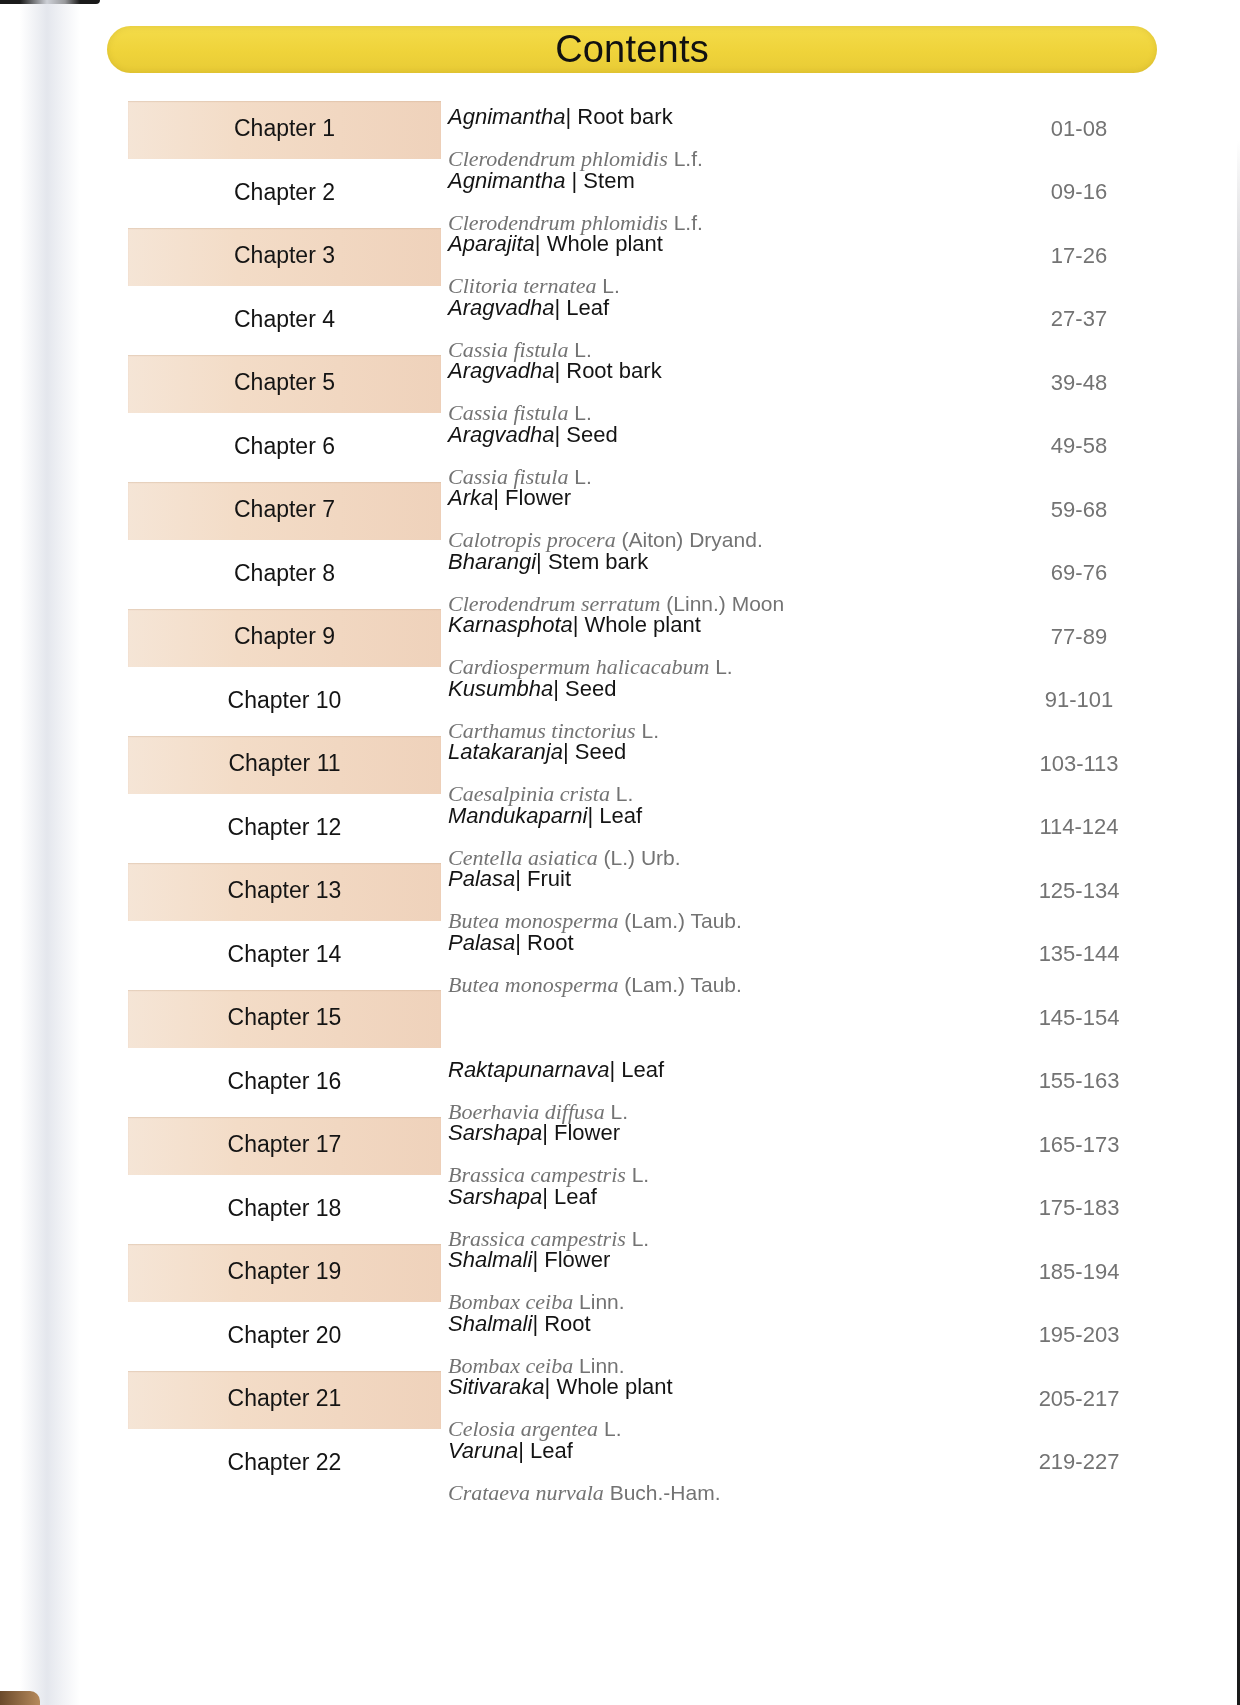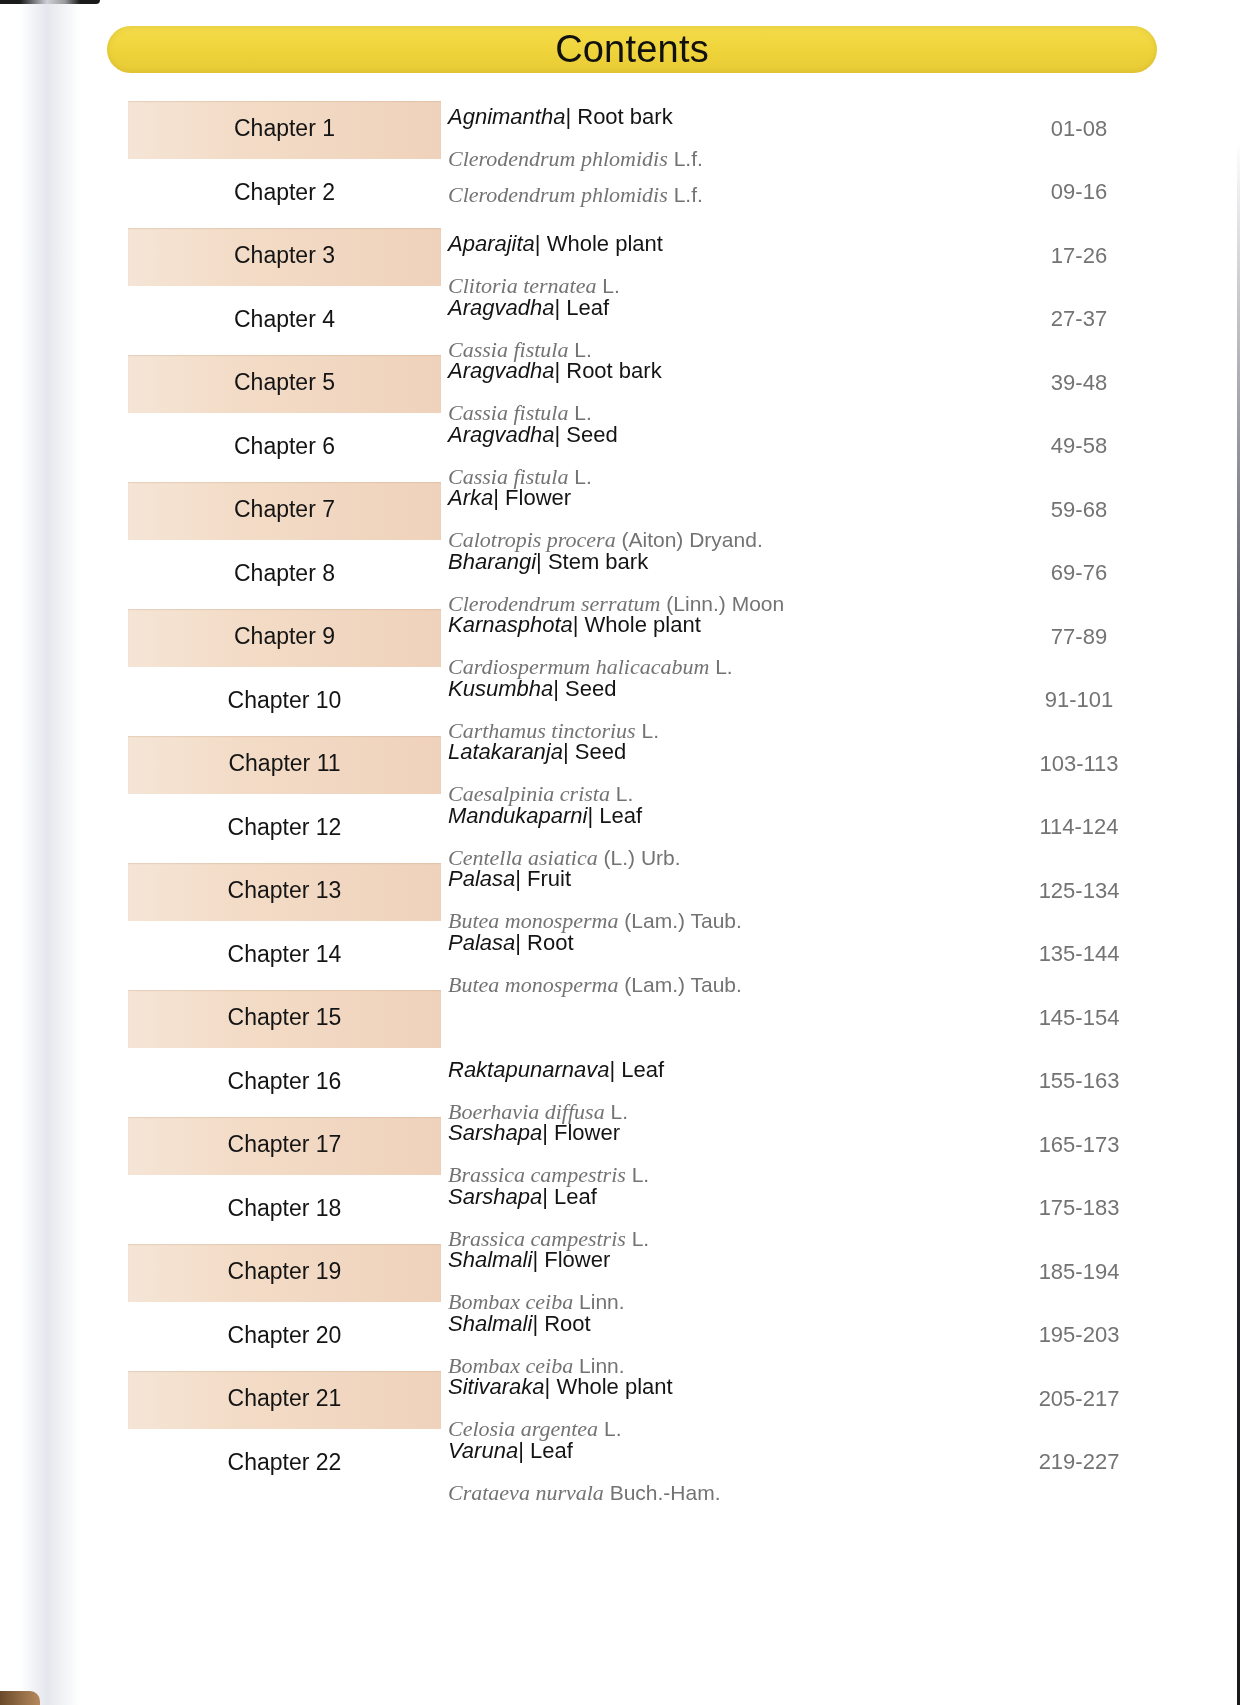--- a/index.html
+++ b/index.html
@@ -94,20 +94,23 @@
         <span class="sname">Clerodendrum phlomidis</span>
         <span class="auth">L.f.</span>
       </div>
     </div>
     <div class="pages">01-08</div>
   </div>
     <div class="row">
     <div class="chap-bg"></div>
     <div class="chap-label">Chapter 2</div>
     <div class="desc">
+      <div class="common">
+        <span class="cname">Agnimantha</span><span class="part"> | Stem</span>
+      </div>
       <div class="sci">
         <span class="sname">Clerodendrum phlomidis</span>
         <span class="auth">L.f.</span>
       </div>
     </div>
     <div class="pages">09-16</div>
   </div>
     <div class="row shaded">
     <div class="chap-bg"></div>
     <div class="chap-label">Chapter  3</div>

